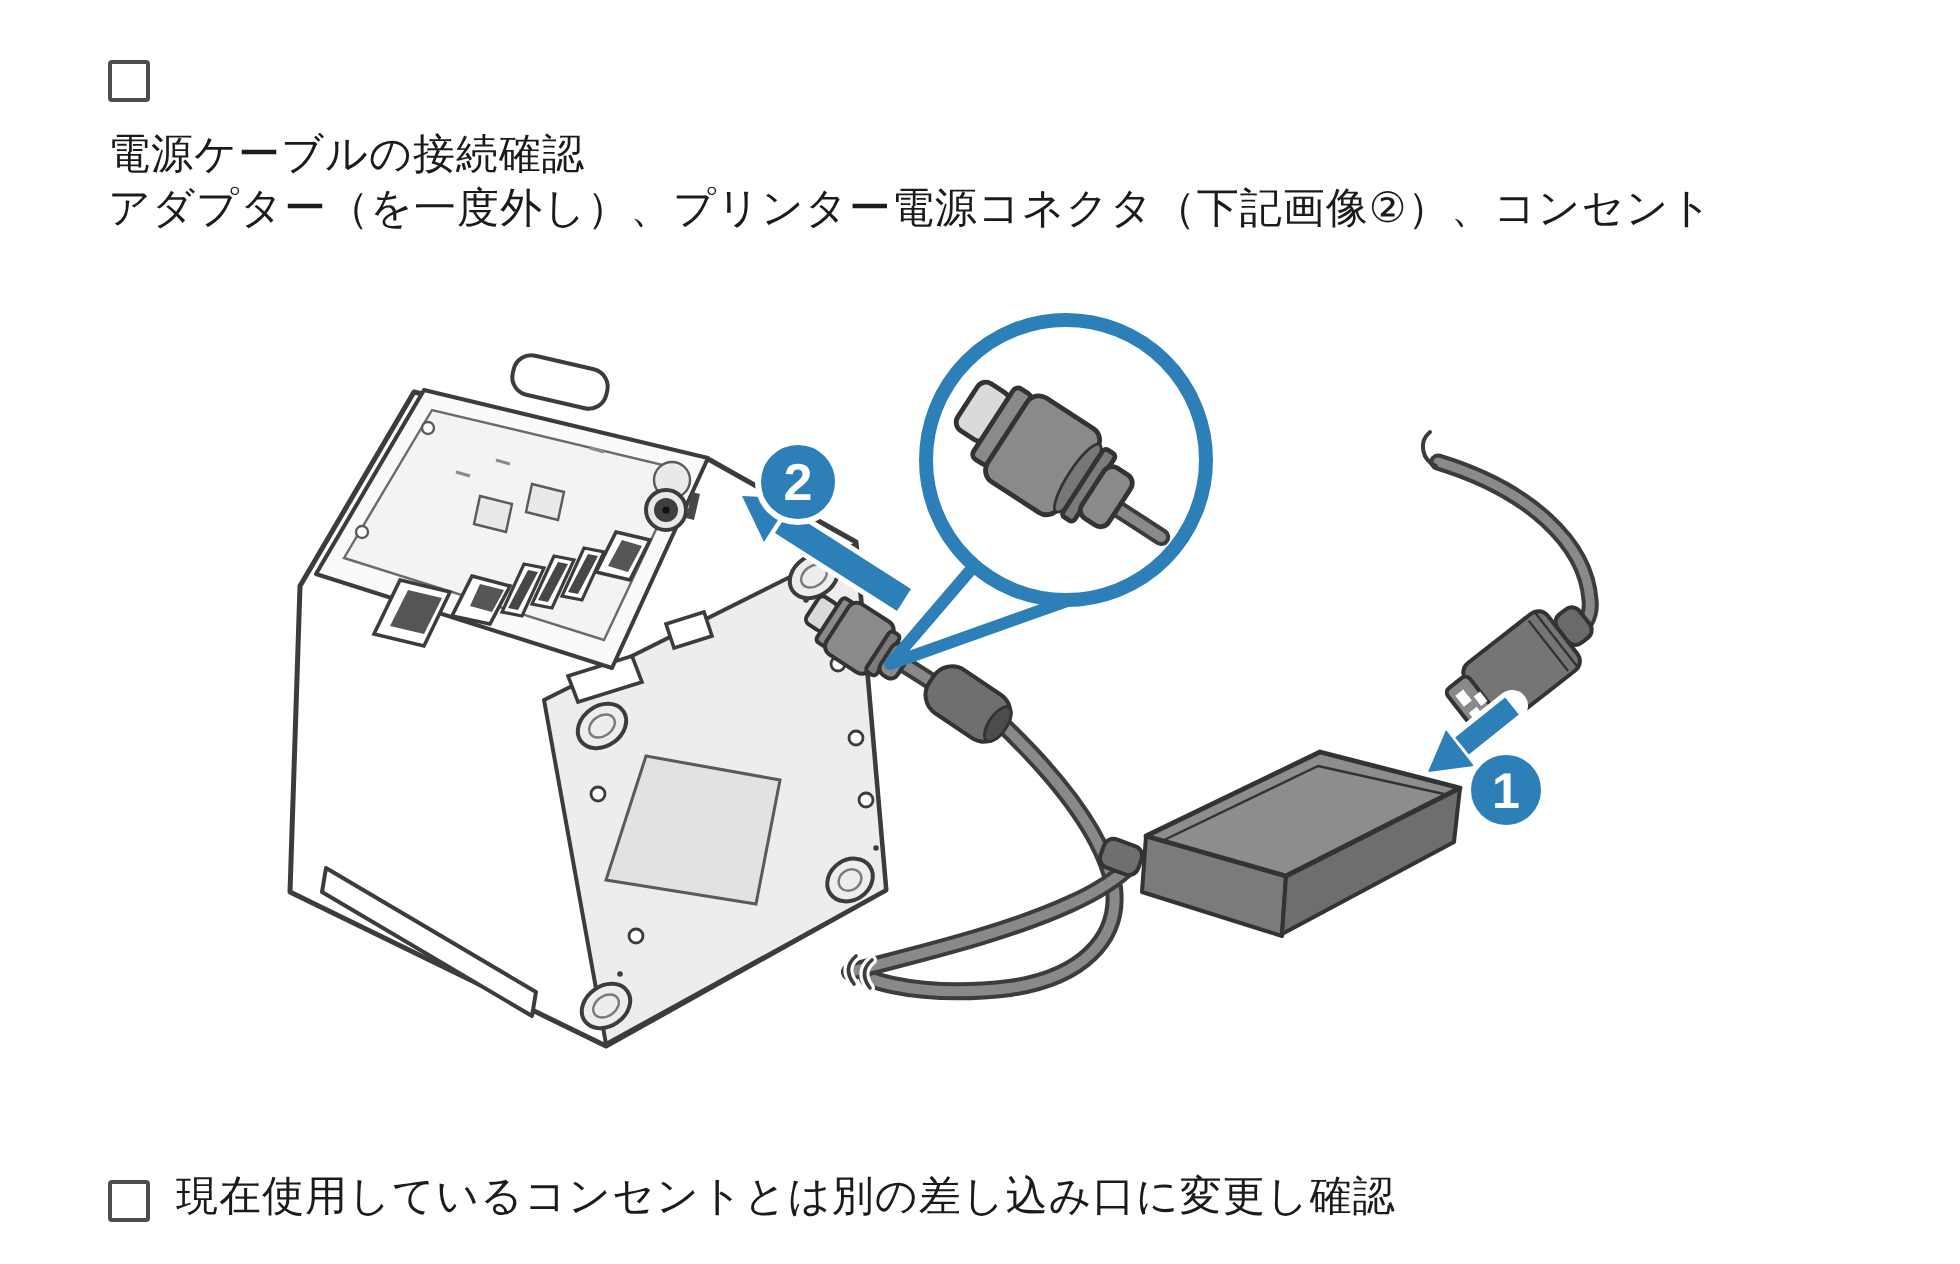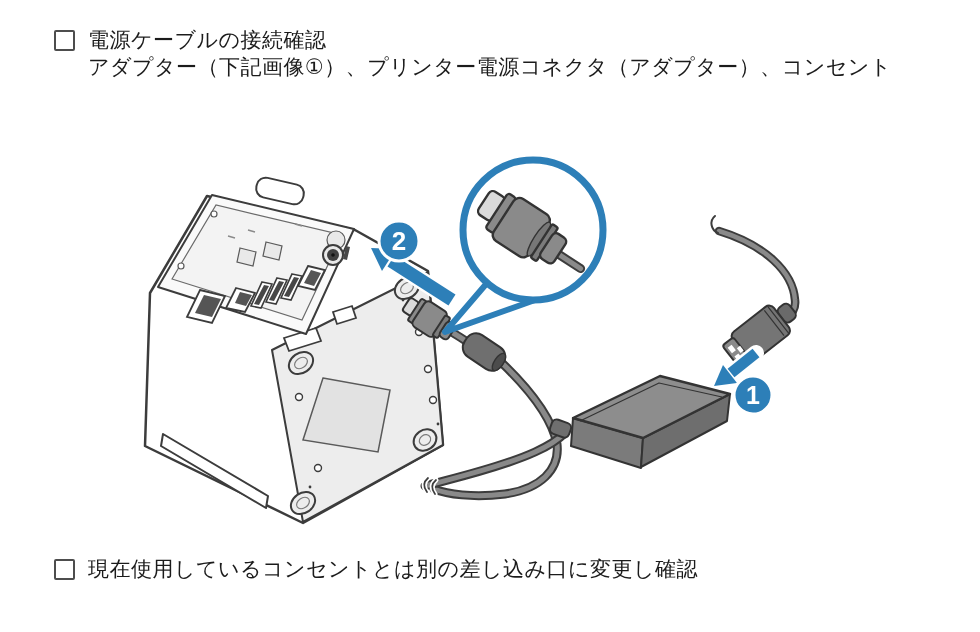--- a/index.html
+++ b/index.html
@@ -2,36 +2,36 @@
 <html lang="ja"><head>
 <meta charset="utf-8">
 <style>
   html,body{margin:0;padding:0;background:#ffffff;}
   .page{
     position:relative;width:980px;height:632px;background:#ffffff;overflow:hidden;
     font-family:"Liberation Sans","DejaVu Sans",sans-serif;color:#1b1b1b;
   }
   .check-item{position:absolute;display:flex;gap:13px;font-size:21px;line-height:27px;letter-spacing:.5px;}
   .checkbox{flex:0 0 auto;width:17px;height:17px;border:2px solid #4d4d4d;border-radius:2px;background:#fff;margin-top:4px;}
-  .item-1{left:54px;top:26px;}
-  .item-2{left:54px;top:555px;}
+  .item-1{left:54px;top:26px;flex-direction:column;}
+  .item-2{left:54px;top:585px;align-items:center;}
   .check-text{white-space:nowrap;}
   .illustration{position:absolute;left:130px;top:150px;width:830px;height:410px;}
   svg{display:block;}
 </style>
 </head>
 <body>
 
 <div class="page">
 
   <div class="check-item item-1">
     <span class="checkbox"></span>
     <div class="check-text">
       <div>電源ケーブルの接続確認</div>
-      <div>アダプター（下記画像①）、プリンター電源コネクタ（アダプター）、コンセント</div>
+      <div>アダプター（を一度外し）、プリンター電源コネクタ（下記画像②）、コンセント</div>
     </div>
   </div>
 
   <div class="illustration">
     <svg width="830" height="410" viewBox="130 150 830 410">
 
       <g>
 
         <rect x="256" y="181" width="48" height="20" rx="9" fill="#ffffff" stroke="#3c3c3c" stroke-width="2" transform="rotate(13 280 191)"></rect>
 

